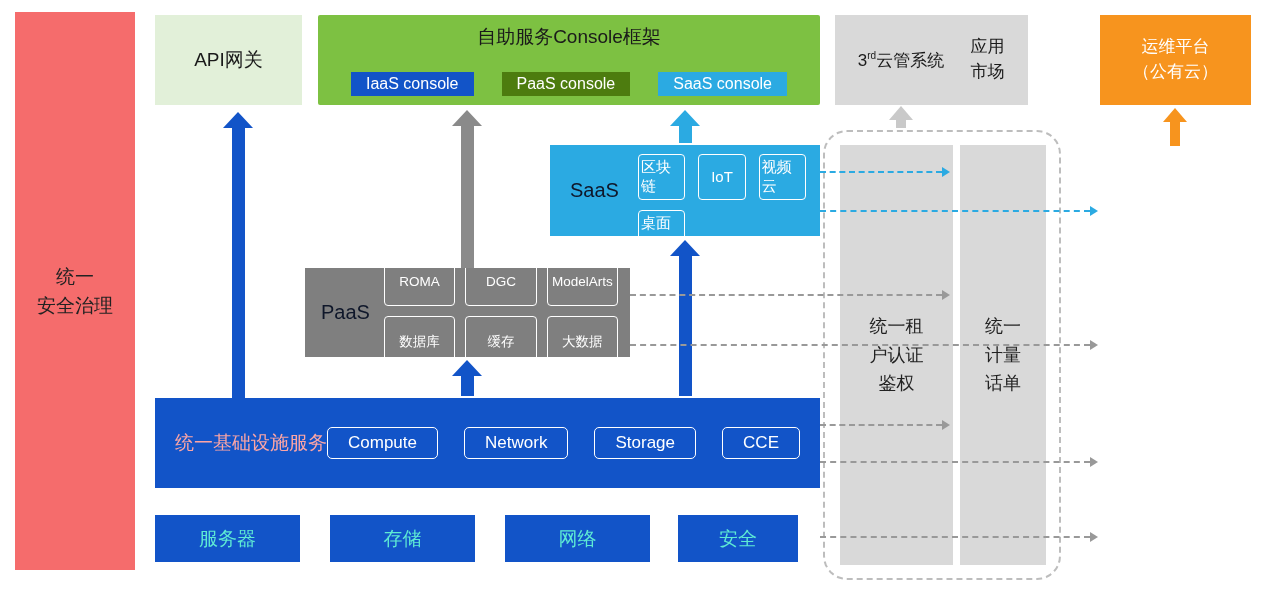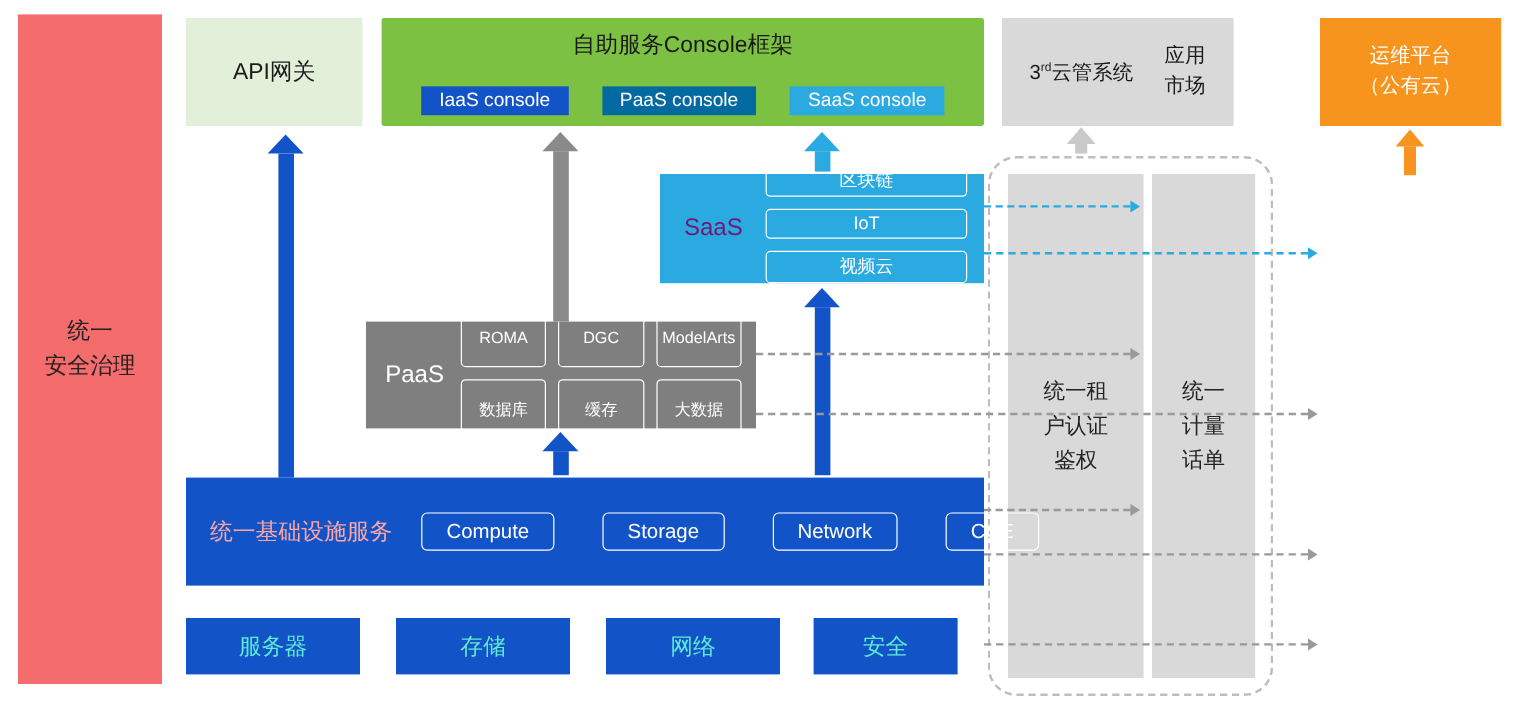--- a/index.html
+++ b/index.html
@@ -10,45 +10,45 @@
   .pre { white-space:pre-line; }
 
   
   .red-bar      { left:15px;  top:12px;  width:120px; height:558px; background:#F56C6C; color:#222; font-size:19px; line-height:1.55; font-weight:400; }
   .api-box      { left:155px; top:15px;  width:147px; height:90px;  background:#E2F0D9; color:#1a1a1a; font-size:19px; }
   .console      { position:absolute; left:318px; top:15px; width:502px; height:90px; background:#7DC142; border-radius:2px; }
   .console-title{ margin-top:9px; text-align:center; color:#1a1a1a; font-size:19px; }
   .console-btns { position:absolute; left:0; right:0; bottom:9px; display:flex; justify-content:center; gap:28px; }
   .cbtn         { color:#fff; font-size:16px; padding:3px 15px; display:flex; align-items:center; justify-content:center; }
   .cbtn.iaas    { background:#1254C8;text-align:center; }
-  .cbtn.paasb   { background:#0369a1; }
+  .cbtn.paasb   { background:#4d7c0f; }
   .cbtn.saasb   { background:#2BAAE2; }
   .mgmt-box     { left:835px; top:15px; width:132px; height:90px; background:#D9D9D9; color:#1a1a1a; font-size:17px; }
   .mgmt-box sup { font-size:10px; }
   .market-box   { left:947px; top:15px; width:81px; height:90px; background:#D9D9D9; color:#1a1a1a; font-size:17px; line-height:1.45; }
   .ops-box      { left:1100px; top:15px; width:151px; height:90px; background:#F7941E; color:#fff; font-size:17px; line-height:1.45; }
 
   
   .saas-box   { position:absolute; left:550px; top:145px; width:270px; height:91px; background:#2BAAE2; display:flex; align-items:center; justify-content:space-between; padding:0 14px 0 20px; z-index:3; }
-  .saas-label { color:#701a75; font-size:20px;text-align:right; }
-  .saas-grid  { display:grid; grid-template-columns:repeat(1,1fr); gap:10px 13px; width:168px;margin-top:28px; }
+  .saas-label { color:#0f172a; font-size:20px;text-align:right; }
+  .saas-grid  { display:grid; grid-template-columns:repeat(3,1fr); gap:10px 13px; width:168px;margin-top:28px; }
 
   
   .paas-box   { position:absolute; left:305px; top:268px; width:325px; height:89px; background:#7F7F7F; display:flex; align-items:center; padding:0 12px 0 16px; z-index:3; }
-  .paas-label { color:#ffffff; font-size:20px; margin-right:14px; }
+  .paas-label { color:#0f172a; font-size:20px; margin-right:14px; }
   .paas-grid  { display:grid; grid-template-columns:repeat(3,1fr); gap:10px 10px; flex:1; }
 
   .chip { border:1.5px solid #fff; border-radius:4px; color:#fff; display:flex; align-items:center; justify-content:center; padding:3px 2px; font-size:15px; }
   .paas-grid .chip { font-size:13.5px; padding:16px 2px; }
 
   
   .infra-box   { position:absolute; left:155px; top:398px; width:665px; height:90px; background:#1254C8; display:flex; align-items:center; padding:0 20px; z-index:3; }
   .infra-label { color:#fca5a5; font-size:19px; white-space:nowrap; }
   .infra-chips { flex:1; display:flex; justify-content:space-between; gap:16px; }
-  .infra-chips .chip { font-size:17px; padding:5px 20px; border-radius:5px;margin-left:24px; }
+  .infra-chips .chip { font-size:17px; padding:5px 20px; border-radius:5px; }
 
   
   .res-box { top:515px; height:47px; background:#1254C8; color:#5eead4; font-size:19px; }
 
   
   .dashed-rect { position:absolute; left:823px; top:130px; width:238px; height:450px; border:2px dashed #BDBDBD; border-radius:24px; z-index:1; }
   .tenant-bar  { left:840px; top:145px; width:113px; height:420px; background:#D9D9D9; color:#222; font-size:18px; line-height:1.6; z-index:2; }
   .billing-bar { left:960px; top:145px; width:86px;  height:420px; background:#D9D9D9; color:#222; font-size:18px; line-height:1.6; z-index:2; }
   .monitor-bar { left:1100px; top:148px; width:151px; height:417px; background:#F7941E; color:#fff; font-size:19px; line-height:1.85; z-index:2; }
 
@@ -111,22 +111,22 @@
       <div class="chip">数据库</div>
       <div class="chip">缓存</div>
       <div class="chip">大数据</div>
     </div>
   </div>
 
   <div class="infra-box">
     <div class="infra-label">统一基础设施服务</div>
     <div class="infra-chips">
       <div class="chip">Compute</div>
+      <div class="chip">Network</div>
       <div class="chip">Storage</div>
-      <div class="chip">Network</div>
       <div class="chip">CCE</div>
     </div>
   </div>
 
   <div class="box res-box" style="left:155px; width:145px;">服务器</div>
   <div class="box res-box" style="left:330px; width:145px;">存储</div>
   <div class="box res-box" style="left:505px; width:145px;">网络</div>
   <div class="box res-box" style="left:678px; width:120px;">安全</div>
 
   <div class="dashed-rect"></div>

